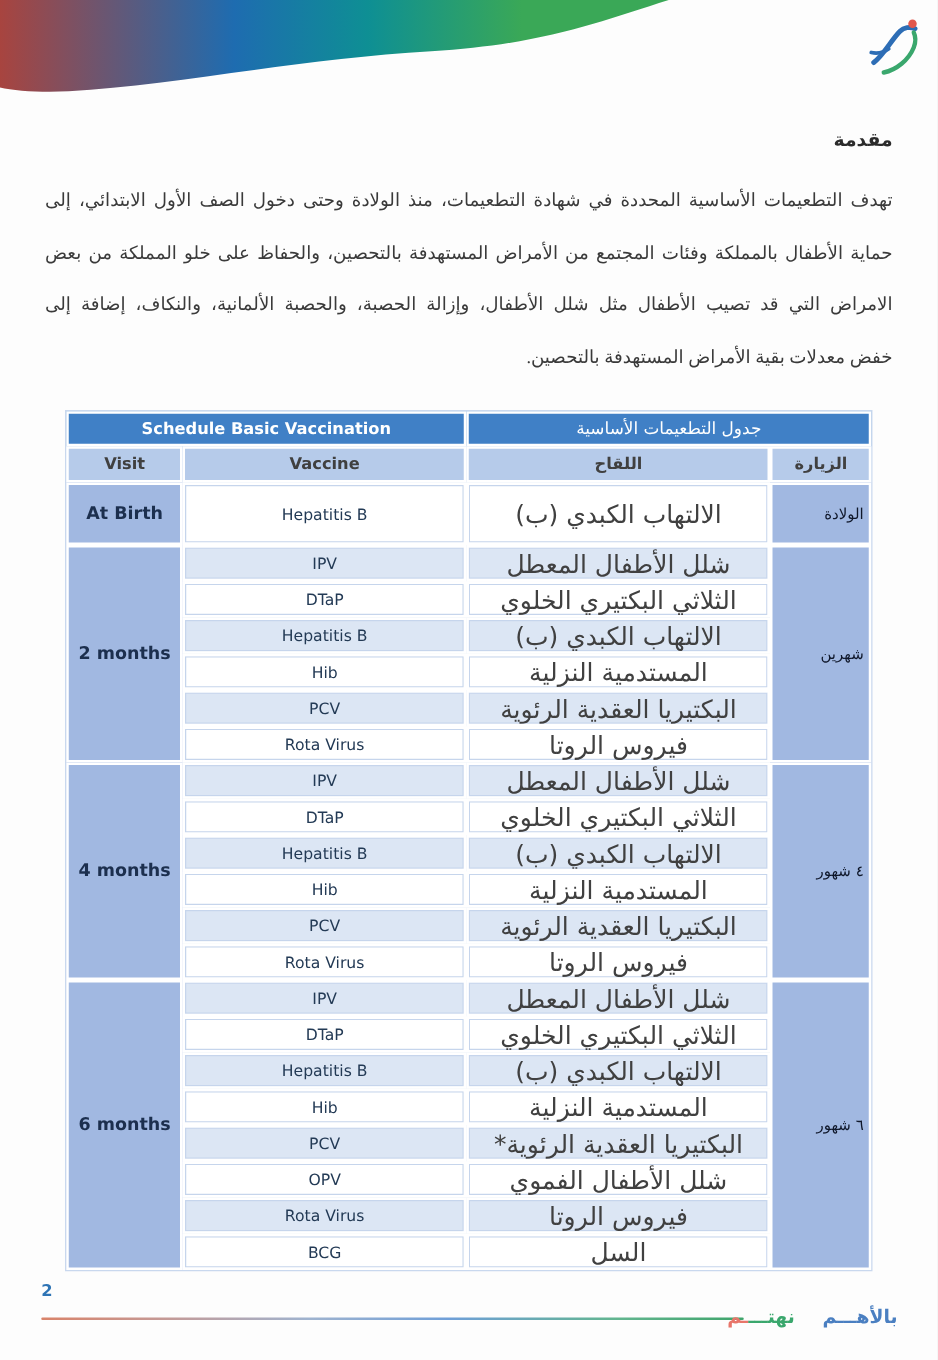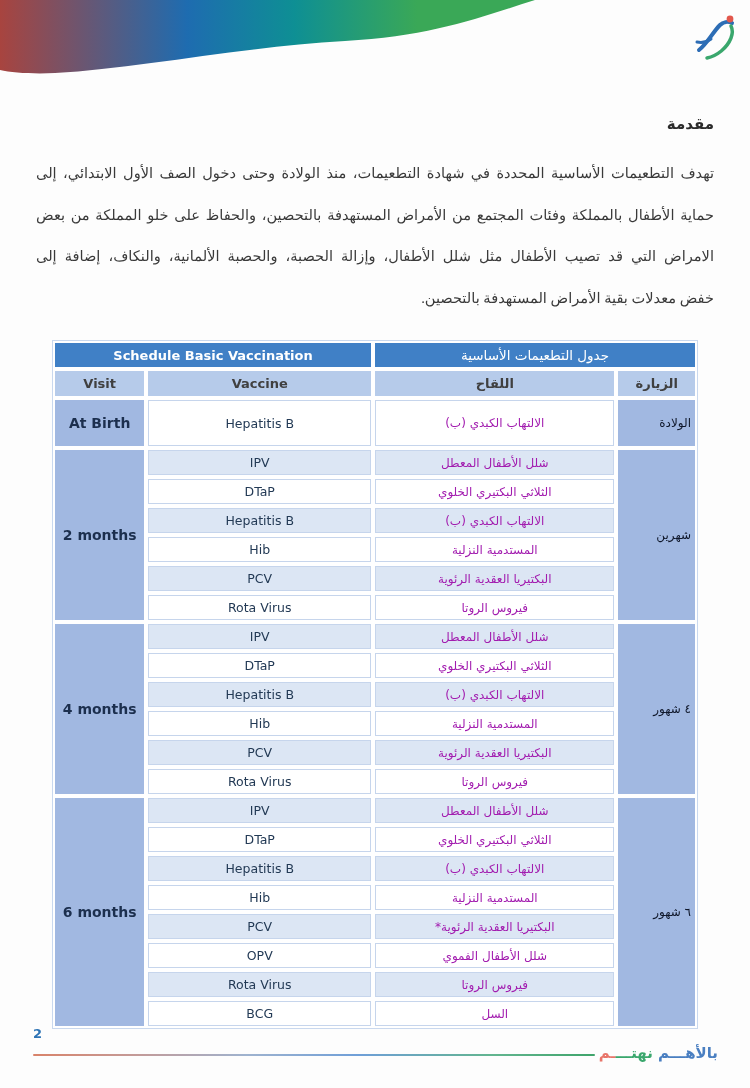--- a/index.html
+++ b/index.html
@@ -13,21 +13,21 @@
   body{background:#e8e8e8;font-family:"DejaVu Sans","Liberation Sans",sans-serif;}
   .page{
     position:relative; width:750px; height:1088px; margin:0 auto;
     background:#fdfdfd; overflow:hidden;
   }
   
   .wave{position:absolute; top:0; left:0; width:750px; height:85px;}
   
   .logo{position:absolute; top:12px; right:10px; width:46px; height:52px;}
   
-  .main{position:absolute; top:12px; left:0; width:100%; padding:0; direction:rtl;}
+  .main{position:absolute; top:0; left:0; width:100%; padding:0; direction:rtl;}
   .doc-title{
     margin:103px 36px 0 36px; text-align:right; font-weight:bold;
     font-size:15px; color:#2b2b2b; letter-spacing:0;
   }
   .para{margin:20px 36px 0 36px; color:var(--text); font-size:14.6px;font-family:Liberation Serif, serif;}
   .para .line{height:41.5px; line-height:41.5px; text-align:justify; text-align-last:justify; white-space:nowrap;}
   .para .line.last{text-align:right; text-align-last:right;}
   
   .table-wrap{margin:21px 52px 0 52px; direction:ltr;}
   table.vax{
@@ -46,38 +46,38 @@
     background:var(--colheader_blue); color:#404040; font-weight:bold; font-size:13px; height:25px;
   }
   td.group-cell{
     background:var(--group_blue); color:#1c2f4e; font-weight:bold; font-size:14px;
   }
   td.group-cell.ar{font-weight:normal; font-size:12px; color:#0f172a;text-align:right;}
   td.vaccine-en{
     font-size:12.5px; color:#233a55; box-shadow:inset 0 0 0 1px #c6d5ec;
   }
   td.vaccine-ar{
-    font-size:12px; color:#a21caf; direction:rtl; box-shadow:inset 0 0 0 1px #c6d5ec;
+    font-size:20px; color:#404040; direction:rtl; box-shadow:inset 0 0 0 1px #c6d5ec;
   }
   tr.stripe td.vaccine-en, tr.stripe td.vaccine-ar{background:var(--stripe_blue);}
   
   .footer{position:absolute; left:0; bottom:0; width:100%; height:70px;}
   .page-num{
     position:absolute; left:33px; top:8px; color:var(--page_num_blue);
     font-weight:bold; font-size:13px;
   }
   .footer-rule{
     position:absolute; left:33px; top:36px; width:562px; height:2px; border-radius:2px;
     background:linear-gradient(to right,#d9836a 0%,#c49a97 18%,#9fb3cf 38%,#6f9fd8 58%,#62b58f 82%,#3fa46b 100%);
   }
   .wordmark{
     position:absolute; right:32px; top:26px; font-size:15px; font-weight:bold;
     direction:rtl; white-space:nowrap; letter-spacing:0;
   }
-  .wordmark .w-blue{color:var(--footer_blue);}
+  .wordmark .w-blue{color:var(--footer_blue);margin-left:17px;}
   .wordmark .w-green{color:var(--footer_green);margin-top:20px;}
   .wordmark .w-red{color:var(--footer_red);}
 </style>
 </head>
 <body>
 
 <div class="page">
 
   <svg class="wave" viewBox="0 0 750 85" preserveAspectRatio="none" aria-hidden="true">
     <defs>

